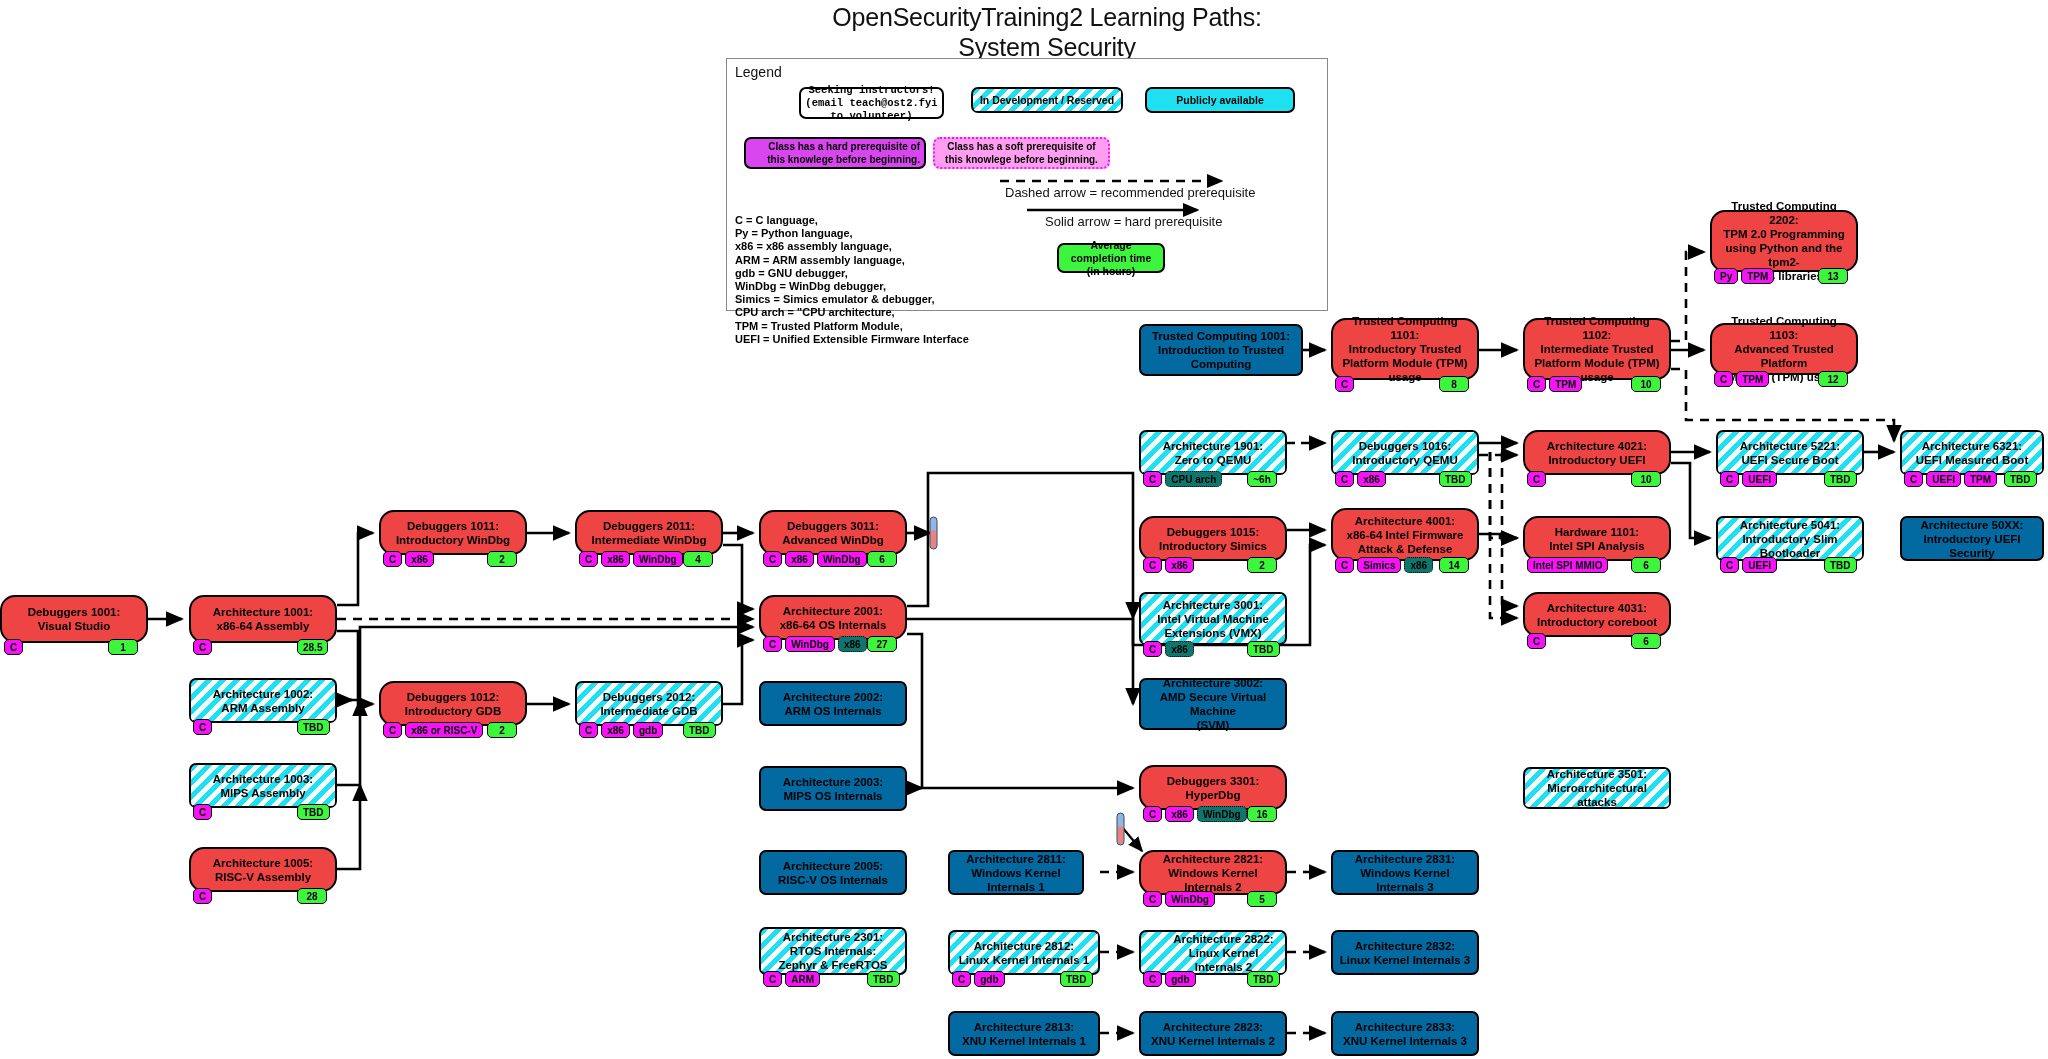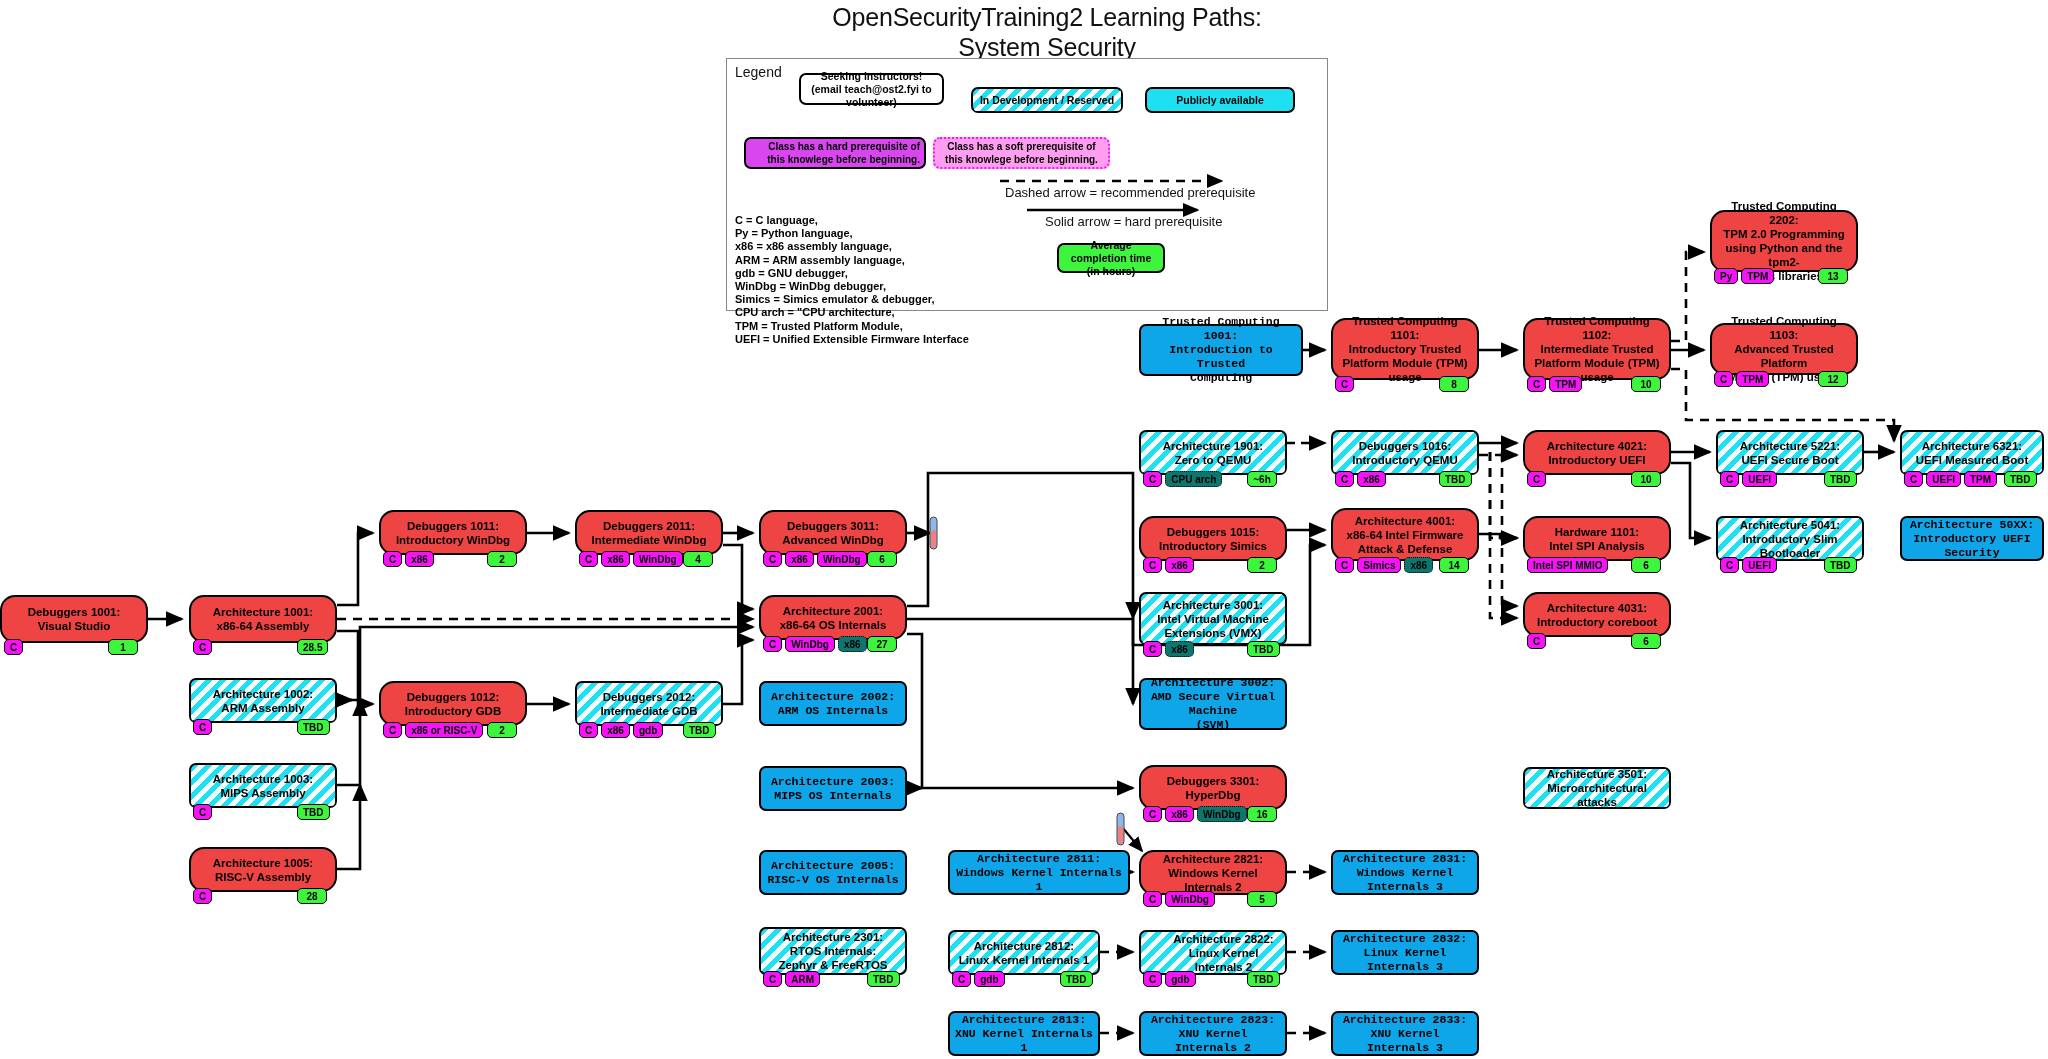--- a/index.html
+++ b/index.html
@@ -20,21 +20,21 @@
         text-align:center;font-weight:bold;font-size:11.5px;line-height:14px;
         padding:2px 4px;z-index:5;}
   .node .lbl{position:relative;z-index:3;white-space:pre-line;}
   .node.pub{background:#ef4444;border-radius:15px;}
   .node.dev{background:#1fe0f0;}
   .node.dev::before{content:"";position:absolute;left:0;top:0;right:0;bottom:0;
       border-radius:4px;z-index:1;
       background:repeating-linear-gradient(135deg,
         rgba(255,255,255,0) 0px, rgba(255,255,255,0) 5px,
         rgba(255,255,255,.95) 5px, rgba(255,255,255,.95) 10px);}
-  .node.plain{background:#0ea5e9;font-family:Liberation Mono, monospace;}
+  .node.plain{background:#0369a1;}
 
   
   .chips{position:absolute;display:flex;gap:3px;z-index:7;}
   .chip{box-sizing:border-box;border:1.5px solid #000;border-radius:5px;
         background:#f712f7;color:#000;font-weight:bold;font-size:10px;
         line-height:13px;padding:0 5px;height:16px;white-space:nowrap;
         display:flex;align-items:center;}
   .chip.soft{background:#0f766e;border-style:dotted;border-width:1.6px;}
   .chip.hrs{background:#3cf53c;border:1.5px solid #000;min-width:30px;
             justify-content:center;}
@@ -161,21 +161,21 @@
 </svg>
 
 <div class="title">
   <div>OpenSecurityTraining2 Learning Paths:</div>
   <div>System Security</div>
 </div>
 
 <div class="legend">
   <div class="legend-title">Legend</div>
 
-  <div class="lg-box" style="left:72px;top:14px;width:145px;height:32px;">
+  <div class="lg-box" style="left:72px;top:28px;width:145px;height:32px;font-family:Liberation Mono, monospace;">
     <span>Seeking instructors! (email
 teach@ost2.fyi to volunteer)</span>
   </div>
 
   <div class="lg-box lg-hatch" style="left:244px;top:28px;width:152px;height:26px;">
     <span>In Development / Reserved</span>
   </div>
 
   <div class="lg-box lg-cyan" style="left:418px;top:28px;width:150px;height:26px;">
     <span>Publicly available</span>
@@ -560,21 +560,21 @@
       <div class="chip">x86</div>
       <div class="chip soft">WinDbg</div>
     </div>
     <div class="chips" style="left: 1247px; top: 806px;">
       <div class="chip hrs">16</div>
     </div>
     <div class="node dev" style="left: 1523px; top: 767px; width: 148px; height: 42px;">
       <span class="lbl">Architecture 3501:
 Microarchitectural attacks</span>
     </div>
-    <div class="node plain" style="left: 948px; top: 850px; width: 182px; height: 45px;">
+    <div class="node plain" style="left: 948px; top: 850px; width: 136px; height: 45px; border-radius: 6px;">
       <span class="lbl">Architecture 2811:
 Windows Kernel Internals 1</span>
     </div>
     <div class="node pub" style="left: 1139px; top: 850px; width: 148px; height: 45px;">
       <span class="lbl">Architecture 2821:
 Windows Kernel Internals 2</span>
     </div>
     <div class="chips" style="left: 1143px; top: 891px;">
       <div class="chip">C</div>
       <div class="chip">WinDbg</div>

